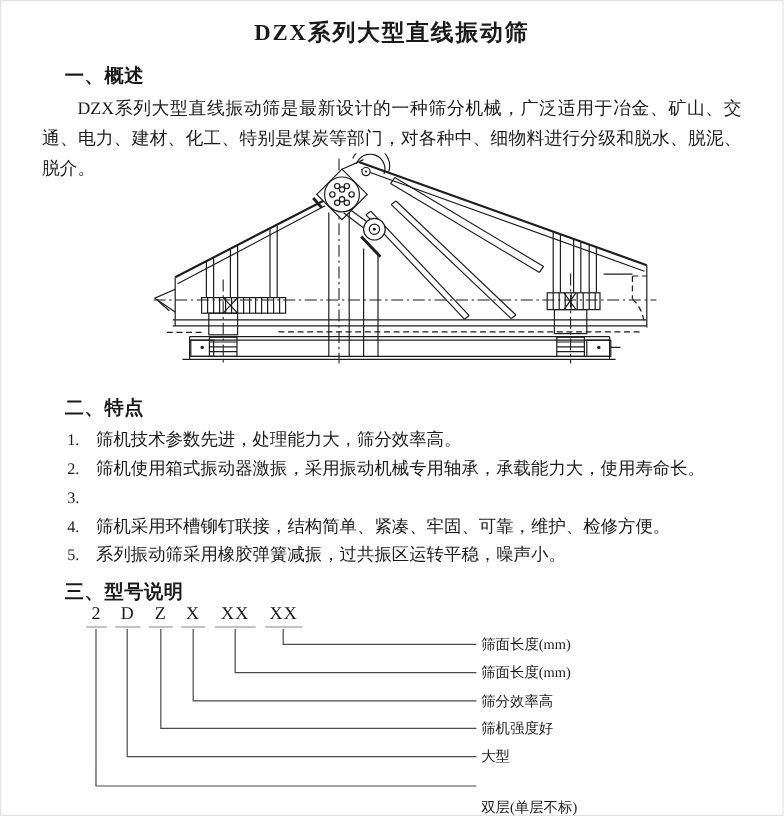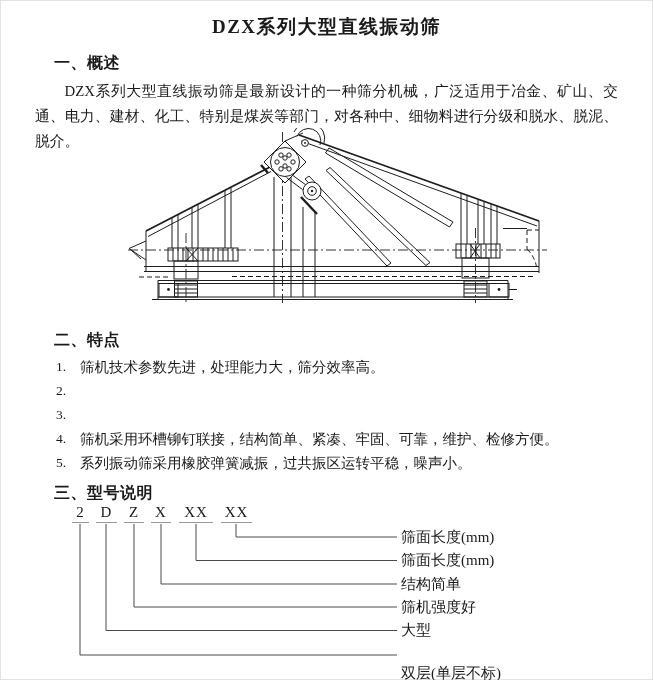--- a/index.html
+++ b/index.html
@@ -43,21 +43,21 @@
     border-bottom:1px solid #999;letter-spacing:1px;
   }
   .cp0{left:72px;width:17px;}
   .cp1{left:96px;width:21px;}
   .cp2{left:124px;width:20px;}
   .cp3{left:151px;width:20px;}
   .cp4{left:179px;width:34px;}
   .cp5{left:221px;width:31px;}
   .conn-svg{top:524px;left:0;}
   .conn-svg path{stroke:#4a4a4a;stroke-width:1;fill:none;}
-  .model-label{left:401px;height:18px;line-height:18px;font-size:15px;white-space:nowrap;}
+  .model-label{left:401px;height:18px;line-height:18px;font-size:12px;white-space:nowrap;}
   .ml0{top:528px;} .ml1{top:551px;} .ml2{top:575px;}
   .ml3{top:598px;} .ml4{top:621px;} .ml5{top:664px;}
 </style>
 </head>
 <body>
 
 <div class="abs doc-title">DZX系列大型直线振动筛</div>
 
 <div class="abs sec-heading" id="h-overview">一、概述</div>
 <div class="abs para">DZX系列大型直线振动筛是最新设计的一种筛分机械，广泛适用于冶金、矿山、交通、电力、建材、化工、特别是煤炭等部门，对各种中、细物料进行分级和脱水、脱泥、脱介。</div>
@@ -179,20 +179,21 @@
 </svg>
 
 <div class="abs sec-heading" id="h-features">二、特点</div>
 <div class="abs features">
   <div class="feat-row">
     <span class="feat-num">1.</span>
     <span class="feat-text">筛机技术参数先进，处理能力大，筛分效率高。</span>
   </div>
   <div class="feat-row">
     <span class="feat-num">2.</span>
+    <span class="feat-text">筛机使用箱式振动器激振，采用振动机械专用轴承，承载能力大，使用寿命长。</span>
   </div>
   <div class="feat-row">
     <span class="feat-num">3.</span>
   </div>
   <div class="feat-row">
     <span class="feat-num">4.</span>
     <span class="feat-text">筛机采用环槽铆钉联接，结构简单、紧凑、牢固、可靠，维护、检修方便。</span>
   </div>
   <div class="feat-row">
     <span class="feat-num">5.</span>
@@ -213,16 +214,16 @@
   <path d="M236,524 L236,537 L397,537"></path>
   <path d="M196,524 L196,560.5 L397,560.5"></path>
   <path d="M161,524 L161,584 L397,584"></path>
   <path d="M134,524 L134,607 L397,607"></path>
   <path d="M106,524 L106,630.5 L397,630.5"></path>
   <path d="M80,524 L80,655 L397,655"></path>
 </svg>
 
 <span class="abs model-label ml0">筛面长度(mm)</span>
 <span class="abs model-label ml1">筛面长度(mm)</span>
-<span class="abs model-label ml2">结构简单</span>
+<span class="abs model-label ml2">筛分效率高</span>
 <span class="abs model-label ml3">筛机强度好</span>
 <span class="abs model-label ml4">大型</span>
 <span class="abs model-label ml5">双层(单层不标)</span>
 
 </body></html>

